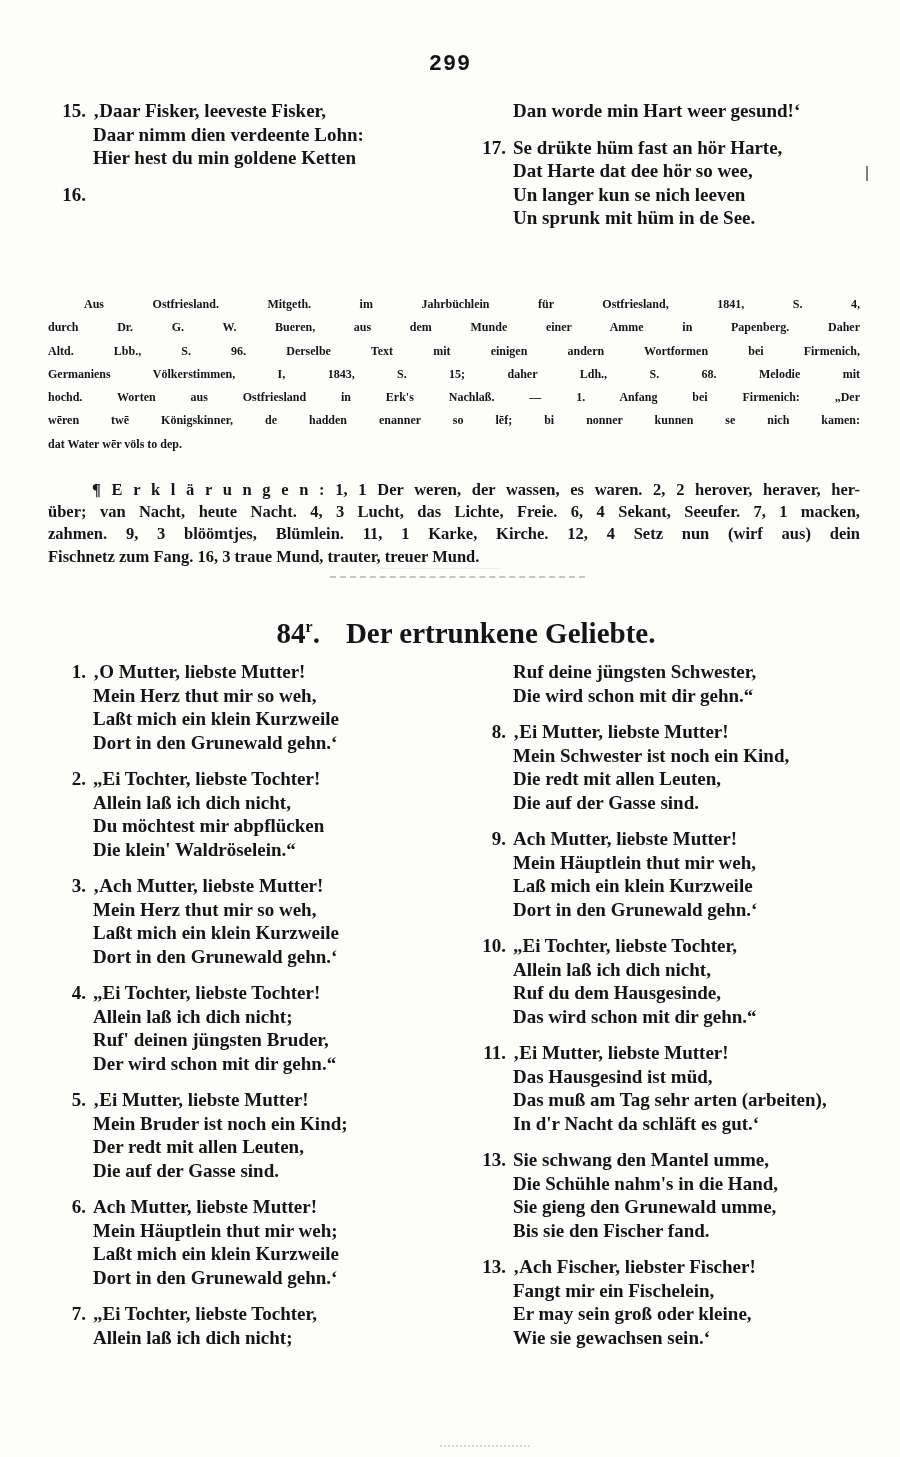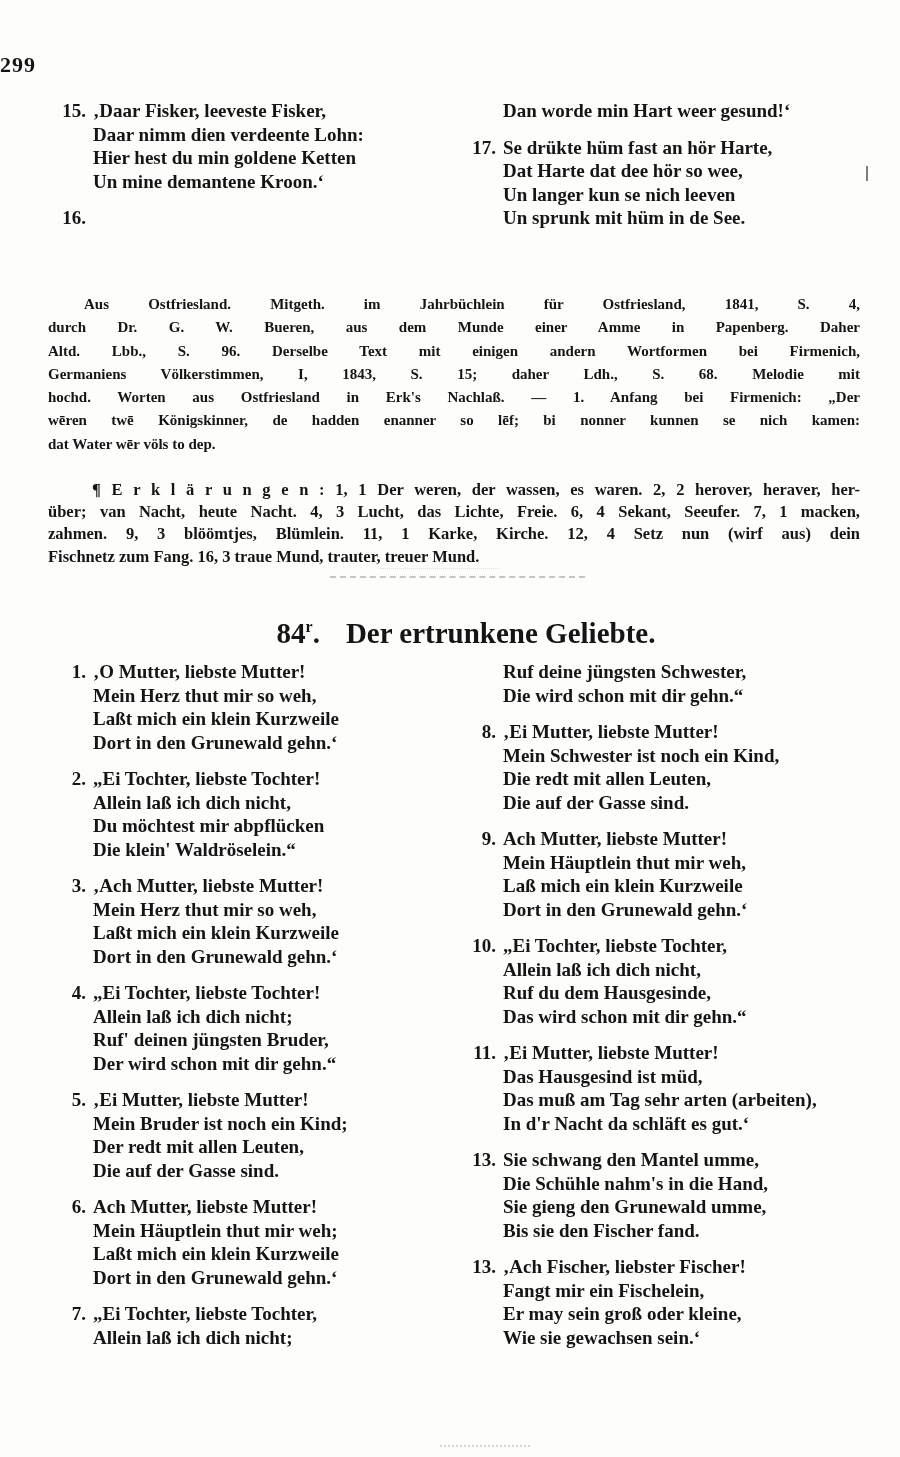--- a/index.html
+++ b/index.html
@@ -7,36 +7,36 @@
     width:900px;height:1457px;
     background:#ffffff;
     font-family:"Liberation Serif","DejaVu Serif",serif;
     color:#151515;
     font-weight:700;
   }
   .page{position:relative;width:900px;height:1457px;background:#fdfdfc;overflow:hidden;}
 
   .pagenum{
     position:absolute;top:52px;left:0;width:100%;
-    text-align:left;font-size:22px;letter-spacing:1px;
+    text-align:center;font-size:22px;letter-spacing:1px;font-family:Liberation Mono, monospace;
   }
 
   
-  .cols{position:absolute;left:48px;width:812px;display:grid;grid-template-columns:406px 1fr;column-gap:4px;}
+  .cols{position:absolute;left:48px;width:812px;display:grid;grid-template-columns:406px 1fr;column-gap:14px;}
   .sec1{top:99px;}
   .song-cols{top:660px;}
 
   .verse{display:flex;margin-bottom:13px;font-size:19px;line-height:23.5px;}
   .vnum{flex:0 0 38px;text-align:right;padding-right:7px;white-space:pre;}
   .vlines{flex:1 1 auto;}
   .vline{white-space:pre;}
 
   
   .prose{position:absolute;left:48px;width:812px;}
-  #srcnote{top:293px;font-size:15px;line-height:23.3px;}
+  #srcnote{top:293px;font-size:12px;line-height:23.3px;}
   #erkl{top:479px;font-size:16.5px;line-height:22.2px;}
   .pline{text-align:justify;text-align-last:justify;}
   .pline.last{text-align-last:left;}
   #srcnote .pline:first-child{text-indent:36px;}
   #erkl .pline:first-child{text-indent:44px;}
 
   
   .heading{
     position:absolute;top:601px;left:0;width:100%;margin:16px;
     text-align:center;font-size:29px;font-weight:700;
@@ -60,21 +60,20 @@
   <div class="tick"></div>
 
   <div class="cols sec1">
     <div class="col" id="s1l">
         <div class="verse">
           <span class="vnum">15.</span>
           <div class="vlines">
             <div class="vline">‚Daar Fisker, leeveste Fisker,</div>
             <div class="vline">Daar nimm dien verdeente Lohn:</div>
             <div class="vline">Hier hest du min goldene Ketten</div>
-            <div class="vline">Un mine demantene Kroon.‘</div>
           </div>
         </div>
         <div class="verse">
           <span class="vnum">16.</span>
         </div>
       </div>
     <div class="col" id="s1r">
         <div class="verse">
           <span class="vnum"></span>
           <div class="vlines">

